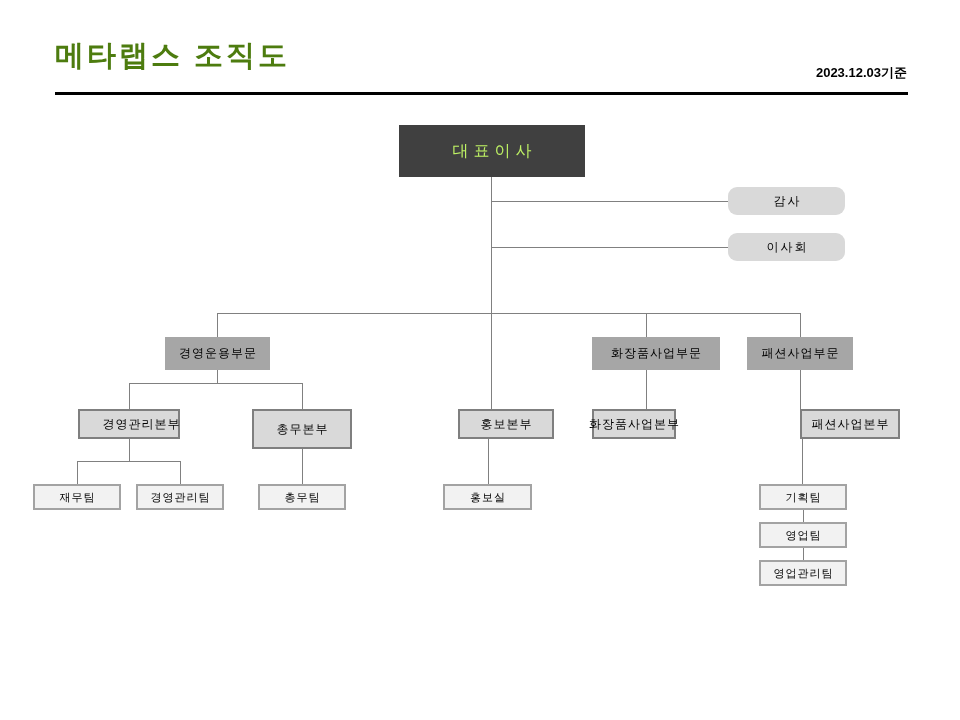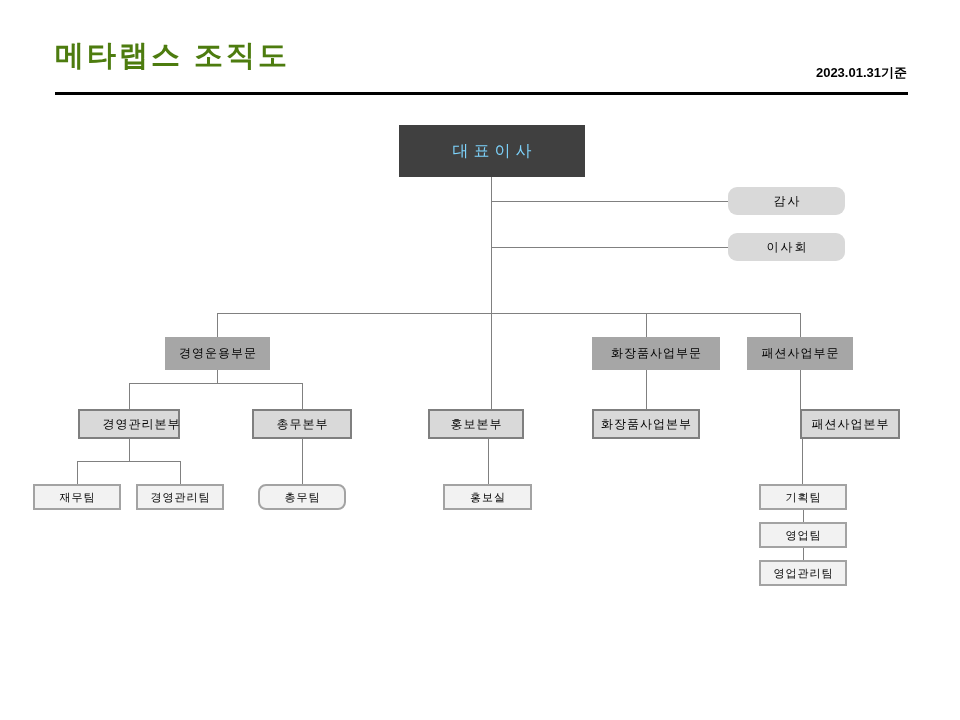--- a/index.html
+++ b/index.html
@@ -23,21 +23,21 @@
   .title-rule{
     position:absolute;left:55px;top:92px;
     width:853px;height:3px;background:#000;
   }
   .node{
     position:absolute;box-sizing:border-box;
     display:flex;align-items:center;justify-content:center;
     color:#000;white-space:nowrap;
   }
   .ceo{
-    background:#404040;color:#7dd3fc;
+    background:#404040;color:#bef264;
     font-size:16px;letter-spacing:5px;text-indent:5px;
   }
   .plainbox{
     background:#d9d9d9;font-size:12px;letter-spacing:2px;text-indent:2px;border-radius:9px;
   }
   .division{
     background:#a6a6a6;font-size:12px;letter-spacing:1px;text-indent:1px;
   }
   .hq{
     background:#d9d9d9;border:2px solid #7f7f7f;
@@ -46,21 +46,21 @@
   .team{
     background:#f2f2f2;border:2px solid #a3a3a3;
     font-size:11px;letter-spacing:1px;text-indent:1px;
   }
   .ln{position:absolute;background:#808080;}
 </style>
 </head>
 <body>
 
 <div class="page-title">메타랩스 조직도</div>
-<div class="date-note">2023.01.31기준</div>
+<div class="date-note">2023.12.03기준</div>
 <div class="title-rule"></div>
 
 <div class="ln" style="left:491px;top:177px;width:1px;height:232px;"></div>
 <div class="ln" style="left:491px;top:201px;width:237px;height:1px;"></div>
 <div class="ln" style="left:491px;top:247px;width:237px;height:1px;"></div>
 <div class="ln" style="left:217px;top:313px;width:583px;height:1px;"></div>
 <div class="ln" style="left:217px;top:313px;width:1px;height:24px;"></div>
 <div class="ln" style="left:646px;top:313px;width:1px;height:24px;"></div>
 <div class="ln" style="left:800px;top:313px;width:1px;height:24px;"></div>
 <div class="ln" style="left:217px;top:370px;width:1px;height:13px;"></div>
@@ -82,24 +82,24 @@
 <div class="node ceo" style="left:399px;top:125px;width:186px;height:52px;">대표이사</div>
 
 <div class="node plainbox" style="left:728px;top:187px;width:117px;height:28px;">감사</div>
 <div class="node plainbox" style="left:728px;top:233px;width:117px;height:28px;">이사회</div>
 
 <div class="node division" style="left:165px;top:337px;width:105px;height:33px;">경영운용부문</div>
 <div class="node division" style="left:592px;top:337px;width:128px;height:33px;">화장품사업부문</div>
 <div class="node division" style="left:747px;top:337px;width:106px;height:33px;">패션사업부문</div>
 
 <div class="node hq" style="left:78px;top:409px;width:102px;height:30px;padding-left:24px;">경영관리본부</div>
-<div class="node hq" style="left:252px;top:409px;width:100px;height:30px;">총무본부</div>
-<div class="node hq" style="left:428px;top:409px;width:96px;height:30px;">홍보본부</div>
-<div class="node hq" style="left:592px;top:409px;width:108px;height:30px;">화장품사업본부</div>
+<div class="node hq" style="left:252px;top:409px;width:100px;height:40px;">총무본부</div>
+<div class="node hq" style="left:458px;top:409px;width:96px;height:30px;">홍보본부</div>
+<div class="node hq" style="left:592px;top:409px;width:84px;height:30px;">화장품사업본부</div>
 <div class="node hq" style="left:752px;top:409px;width:100px;height:30px;margin-left:48px;">패션사업본부</div>
 
 <div class="node team" style="left:33px;top:484px;width:88px;height:26px;">재무팀</div>
 <div class="node team" style="left:136px;top:484px;width:88px;height:26px;">경영관리팀</div>
-<div class="node team" style="left:258px;top:484px;width:88px;height:26px;border-radius:8px;">총무팀</div>
+<div class="node team" style="left:258px;top:484px;width:88px;height:26px;">총무팀</div>
 <div class="node team" style="left:443px;top:484px;width:89px;height:26px;">홍보실</div>
 <div class="node team" style="left:759px;top:484px;width:88px;height:26px;">기획팀</div>
 <div class="node team" style="left:759px;top:522px;width:88px;height:26px;">영업팀</div>
 <div class="node team" style="left:759px;top:560px;width:88px;height:26px;">영업관리팀</div>
 
 </body></html>

